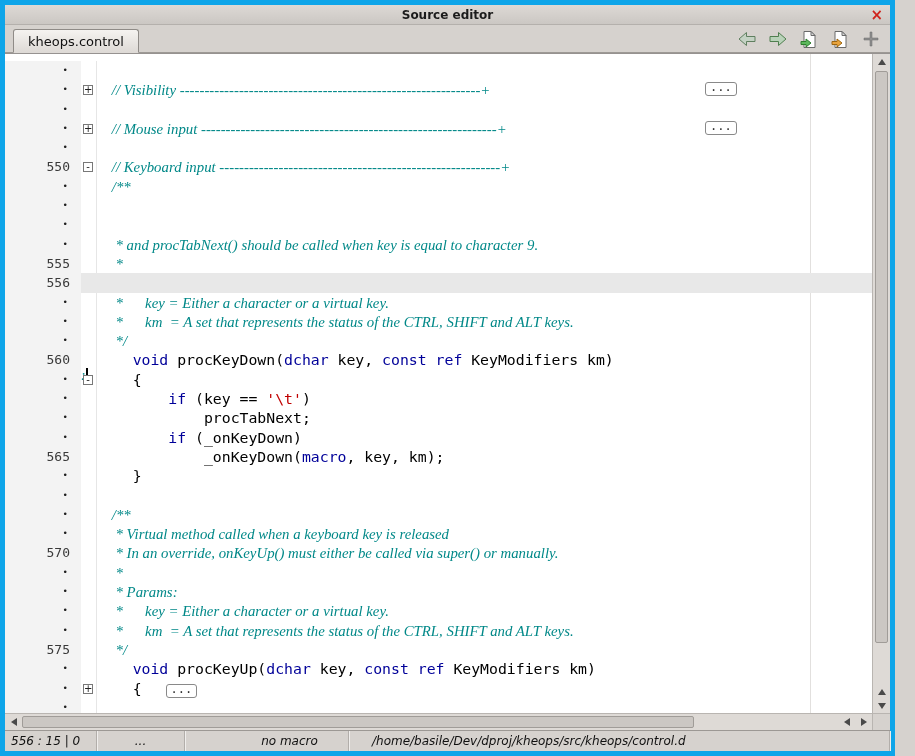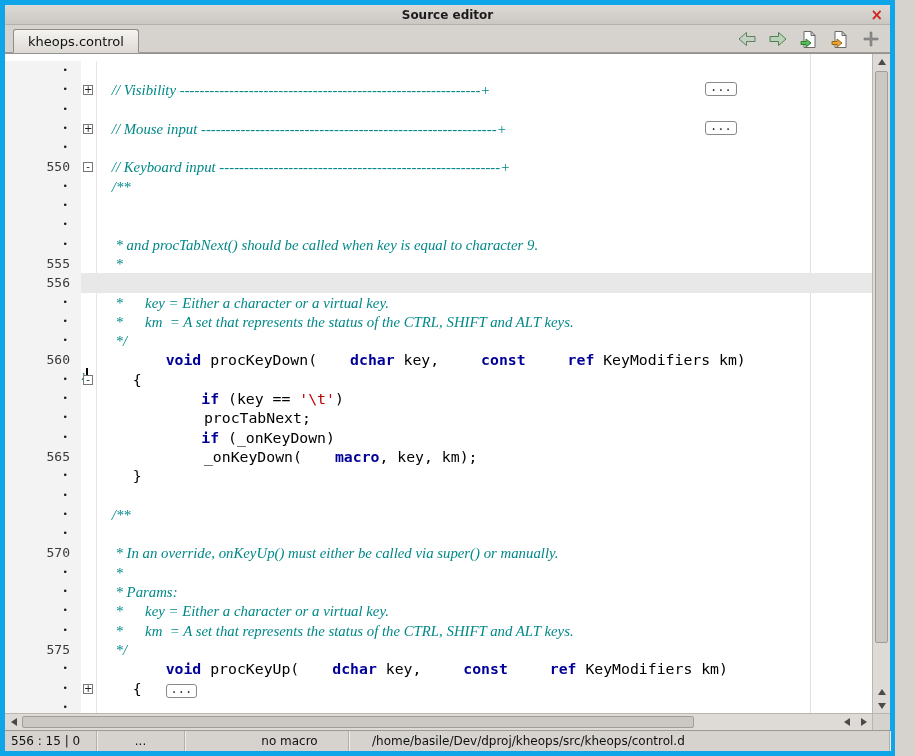--- a/index.html
+++ b/index.html
@@ -25,21 +25,21 @@
   .rows { position:relative; z-index:1; padding-top:7px; }
   .row { display:flex; height:19.3px; line-height:19.3px; white-space:pre; position:relative; }
   .row.current { background:#e8e8e8;flex-direction:column; }
   .gut { flex:0 0 76px; width:76px; text-align:right; padding-right:11px; background:#f3f3f3; color:#3a3a3a; font-size:13px; }
   .gut.dot { font-size:9px; color:#1f1f1f; padding-right:13px; }
   .foldcol { flex:0 0 16px; width:16px; position:relative; border-right:1px solid #e6e6e6; }
   .foldbox { position:absolute; left:2px; top:5px; width:10px; height:10px; border:1px solid #787878; background:#fff; font-size:10px; line-height:8px; text-align:center; color:#222; font-family:"DejaVu Sans", sans-serif; }
   .code { flex:1; }
   .tok-p { color:#000; }
   .tok-c { color:#008888; font-style:italic;font-family:Liberation Serif, serif; }
-  .tok-k { color:#000099; font-weight:bold;margin-left:33px; }
+  .tok-k { color:#000099; font-weight:normal; }
   .tok-s { color:#c00000; }
   .caret { display:inline-block; width:2px; height:15px; background:#000; vertical-align:-3px; }
   .foldellipsis { display:inline-block; height:14px; line-height:9px; padding:0 4px; border:1px solid #898989; border-radius:3px; background:#fff; color:#333; font-size:12px; font-style:normal; vertical-align:1px; }
   .foldellipsis.inline { margin-left:24px; }
   .foldellipsis.right { position:absolute; left:calc(92px + 80ch + 30px); top:2px; }
 
   
   .vscroll { flex:0 0 18px; background:#dedad6; border-left:1px solid #b9b5b1; display:flex; flex-direction:column; }
   .sbtn { display:flex; align-items:center; justify-content:center; }
   .vscroll .sbtn { height:16px; flex:0 0 16px; }
@@ -52,21 +52,21 @@
   .htrack { flex:1; position:relative; }
   .hthumb { position:absolute; top:2px; bottom:2px; left:0; width:672px; background:#cbc7c3; border:1px solid #a09c98; border-radius:2px; }
   .corner { flex:0 0 18px; background:#d6d2ce; border-left:1px solid #b9b5b1; }
   .tri-up    { width:0;height:0;border-left:4px solid transparent;border-right:4px solid transparent;border-bottom:6px solid #4a4a4a; }
   .tri-down  { width:0;height:0;border-left:4px solid transparent;border-right:4px solid transparent;border-top:6px solid #4a4a4a; }
   .tri-left  { width:0;height:0;border-top:4px solid transparent;border-bottom:4px solid transparent;border-right:6px solid #4a4a4a; }
   .tri-right { width:0;height:0;border-top:4px solid transparent;border-bottom:4px solid transparent;border-left:6px solid #4a4a4a; }
 
   
   .status { flex:0 0 21px; height:21px; display:flex; align-items:stretch; background:#d6d2ce; border-top:1px solid #9c9894; font-size:12px; color:#111; }
-  .spanel { display:flex; align-items:center; border-right:1px solid #b2aeaa; box-shadow:1px 0 0 #f0eeec; }
+  .spanel { display:flex; align-items:center; border-right:1px solid #b2aeaa; box-shadow:1px 0 0 #f0eeec;font-style:italic; }
   .spanel.p1 { flex:0 0 92px; padding-left:6px; }
   .spanel.p2 { flex:0 0 88px; justify-content:center; }
   .spanel.p3 { flex:0 0 118px; justify-content:center;margin-left:46px; }
   .spanel.p4 { flex:1; padding-left:23px; }
 </style>
 </head>
 <body>
 
 <div class="window">
 
@@ -133,21 +133,21 @@
           <div class="row"><span class="gut dot">•</span><span class="foldcol"></span><span class="code"><span class="tok-c">     */</span></span></div>
           <div class="row"><span class="gut">560</span><span class="foldcol"></span><span class="code"><span class="tok-p">    </span><span class="tok-k">void</span><span class="tok-p"> procKeyDown(</span><span class="tok-k">dchar</span><span class="tok-p"> key, </span><span class="tok-k">const</span><span class="tok-p"> </span><span class="tok-k">ref</span><span class="tok-p"> KeyModifiers km)</span></span></div>
           <div class="row"><span class="gut dot">•</span><span class="foldcol"><span class="foldbox">-</span></span><span class="code"><span class="tok-p">    {</span></span></div>
           <div class="row"><span class="gut dot">•</span><span class="foldcol"></span><span class="code"><span class="tok-p">        </span><span class="tok-k">if</span><span class="tok-p"> (key == </span><span class="tok-s">'\t'</span><span class="tok-p">)</span></span></div>
           <div class="row"><span class="gut dot">•</span><span class="foldcol"></span><span class="code"><span class="tok-p">            procTabNext;</span></span></div>
           <div class="row"><span class="gut dot">•</span><span class="foldcol"></span><span class="code"><span class="tok-p">        </span><span class="tok-k">if</span><span class="tok-p"> (_onKeyDown)</span></span></div>
           <div class="row"><span class="gut">565</span><span class="foldcol"></span><span class="code"><span class="tok-p">            _onKeyDown(</span><span class="tok-k">macro</span><span class="tok-p">, key, km);</span></span></div>
           <div class="row"><span class="gut dot">•</span><span class="foldcol"></span><span class="code"><span class="tok-p">    }</span></span></div>
           <div class="row"><span class="gut dot">•</span><span class="foldcol"></span><span class="code"></span></div>
           <div class="row"><span class="gut dot">•</span><span class="foldcol"></span><span class="code"><span class="tok-c">    /**</span></span></div>
-          <div class="row"><span class="gut dot">•</span><span class="foldcol"></span></div>
+          <div class="row"><span class="gut dot">•</span><span class="foldcol"></span><span class="code"><span class="tok-c">     * Virtual method called when a keyboard key is released</span></span></div>
           <div class="row"><span class="gut">570</span><span class="foldcol"></span><span class="code"><span class="tok-c">     * In an override, onKeyUp() must either be called via super() or manually.</span></span></div>
           <div class="row"><span class="gut dot">•</span><span class="foldcol"></span><span class="code"><span class="tok-c">     *</span></span></div>
           <div class="row"><span class="gut dot">•</span><span class="foldcol"></span><span class="code"><span class="tok-c">     * Params:</span></span></div>
           <div class="row"><span class="gut dot">•</span><span class="foldcol"></span><span class="code"><span class="tok-c">     *      key = Either a character or a virtual key.</span></span></div>
           <div class="row"><span class="gut dot">•</span><span class="foldcol"></span><span class="code"><span class="tok-c">     *      km  = A set that represents the status of the CTRL, SHIFT and ALT keys.</span></span></div>
           <div class="row"><span class="gut">575</span><span class="foldcol"></span><span class="code"><span class="tok-c">     */</span></span></div>
           <div class="row"><span class="gut dot">•</span><span class="foldcol"></span><span class="code"><span class="tok-p">    </span><span class="tok-k">void</span><span class="tok-p"> procKeyUp(</span><span class="tok-k">dchar</span><span class="tok-p"> key, </span><span class="tok-k">const</span><span class="tok-p"> </span><span class="tok-k">ref</span><span class="tok-p"> KeyModifiers km)</span></span></div>
           <div class="row"><span class="gut dot">•</span><span class="foldcol"><span class="foldbox">+</span></span><span class="code"><span class="tok-p">    {</span><span class="foldellipsis inline">...</span></span></div>
           <div class="row"><span class="gut dot">•</span><span class="foldcol"></span><span class="code"></span></div>
           <div class="row"><span class="gut dot">•</span><span class="foldcol"></span><span class="code"><span class="tok-p">    </span><span class="tok-k">void</span><span class="tok-p"> procTabNext()</span></span></div>

